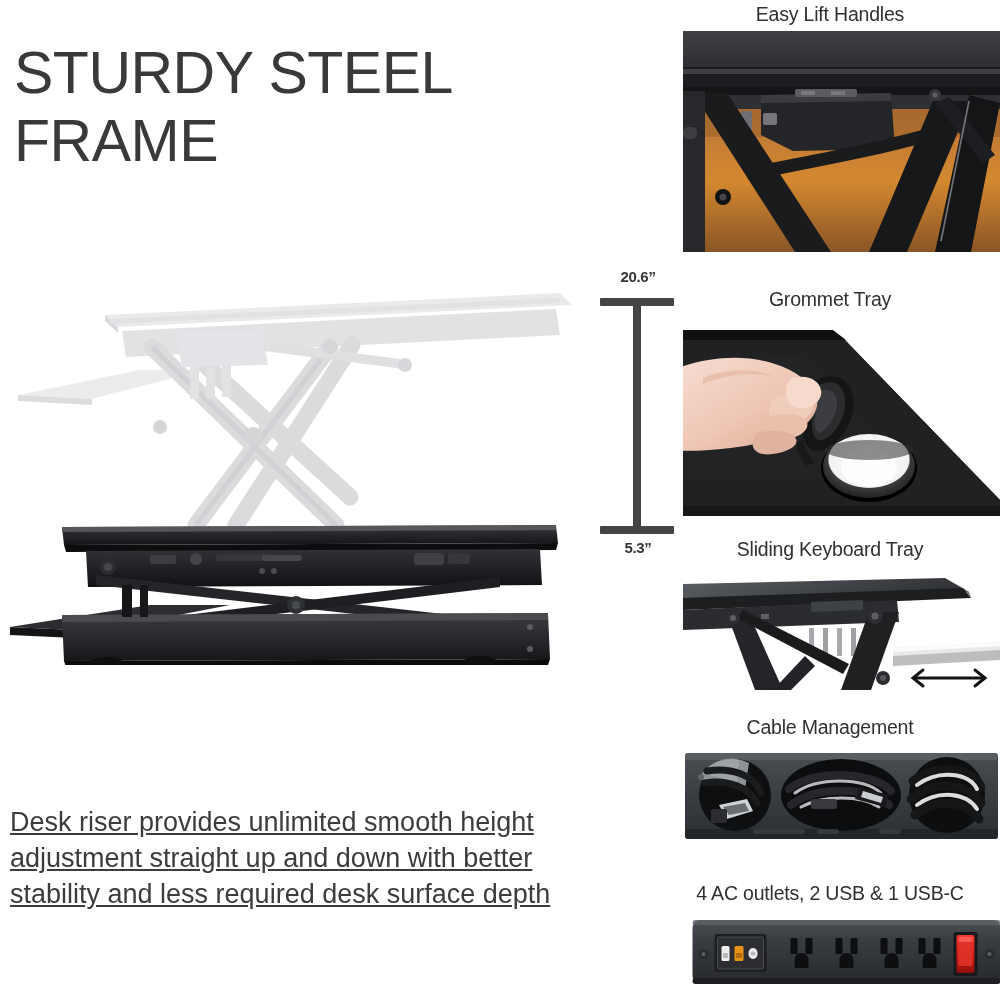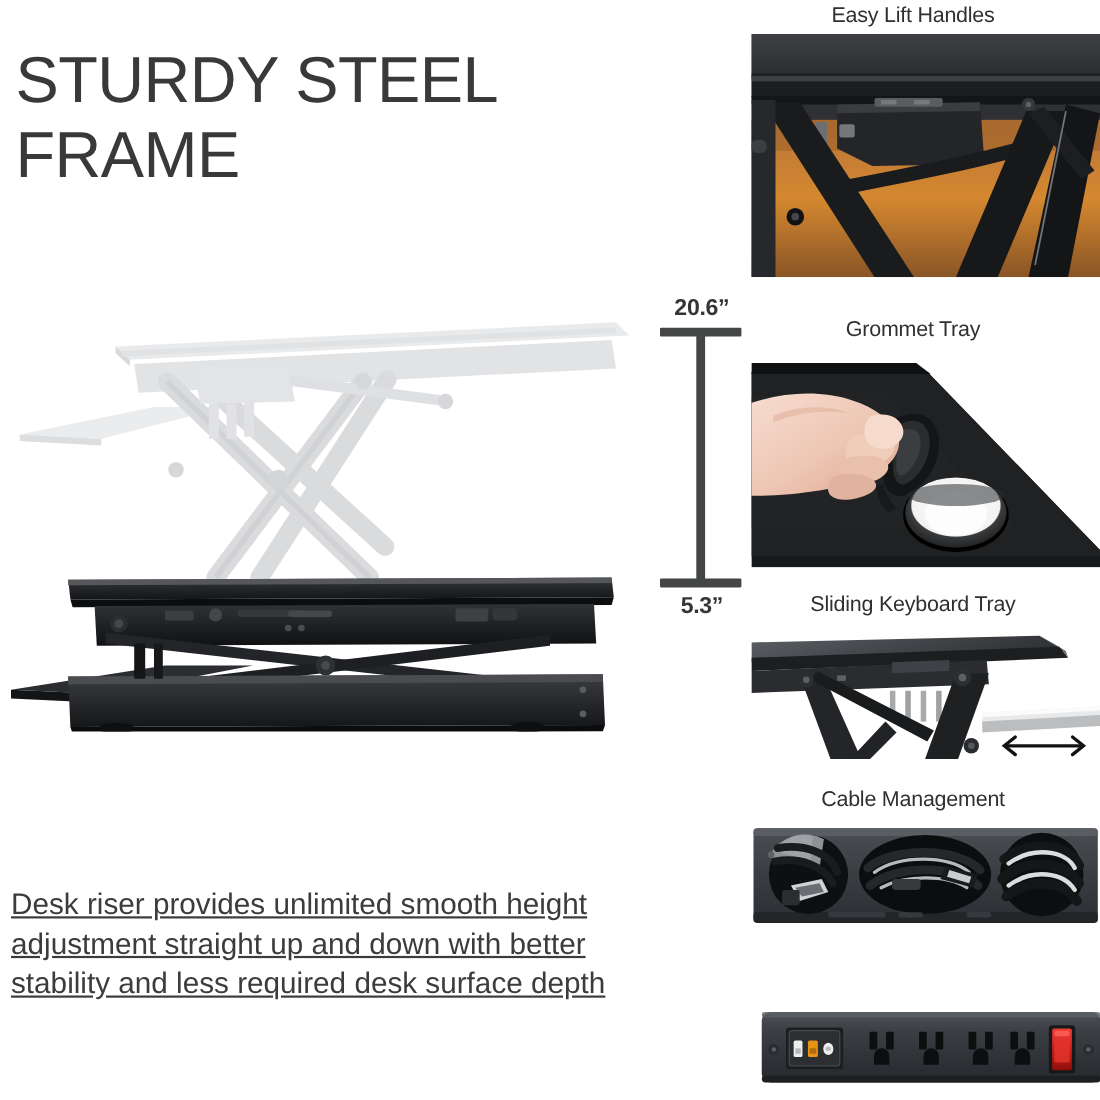--- a/index.html
+++ b/index.html
@@ -23,21 +23,21 @@
   }
 
   
   .product { position: absolute; left: 0px; top: 275px; width: 600px; height: 390px; }
   .product svg { display:block; width:100%; height:100%; }
 
   
   .dim { position: absolute; left: 578px; top: 268px; width: 120px; height: 300px; }
   .dim-label {
     position: absolute; width: 120px; text-align: center;
-    font-size: 21px; font-weight: bold; color: #333634; letter-spacing: -0.3px;
+    font-size: 15px; font-weight: bold; color: #333634; letter-spacing: -0.3px;
   }
   .dim-top { top: 0px; }
   .dim-bottom { top: 271px; }
   .dim-cap {
     position: absolute; left: 22px; width: 74px; height: 8px;
     background: #434644; border-radius: 1px;
   }
   .dim-cap-top { top: 30px; }
   .dim-cap-bot { top: 258px; }
   .dim-stem {
@@ -385,20 +385,21 @@
         </g>
 
         <g fill="#474a4e" opacity="0.55">
           <rect x="70" y="80" width="52" height="5" rx="2"></rect>
           <rect x="134" y="80" width="22" height="5" rx="2"></rect>
           <rect x="196" y="80" width="22" height="5" rx="2"></rect>
         </g>
       </svg>
     </div>
 
+    <div class="feature-title t5">4 AC outlets, 2 USB &amp; 1 USB-C</div>
     <div class="panel p5" style="left:28px;">
       <svg viewBox="0 0 312 76" xmlns="http://www.w3.org/2000/svg">
         <defs>
           <linearGradient id="psBody" x1="0" y1="0" x2="0" y2="1">
             <stop offset="0" stop-color="#4c4f54"></stop>
             <stop offset="0.3" stop-color="#3a3d42"></stop>
             <stop offset="1" stop-color="#26282c"></stop>
           </linearGradient>
           <linearGradient id="swRed" x1="0" y1="0" x2="0" y2="1">
             <stop offset="0" stop-color="#ef3b33"></stop>

